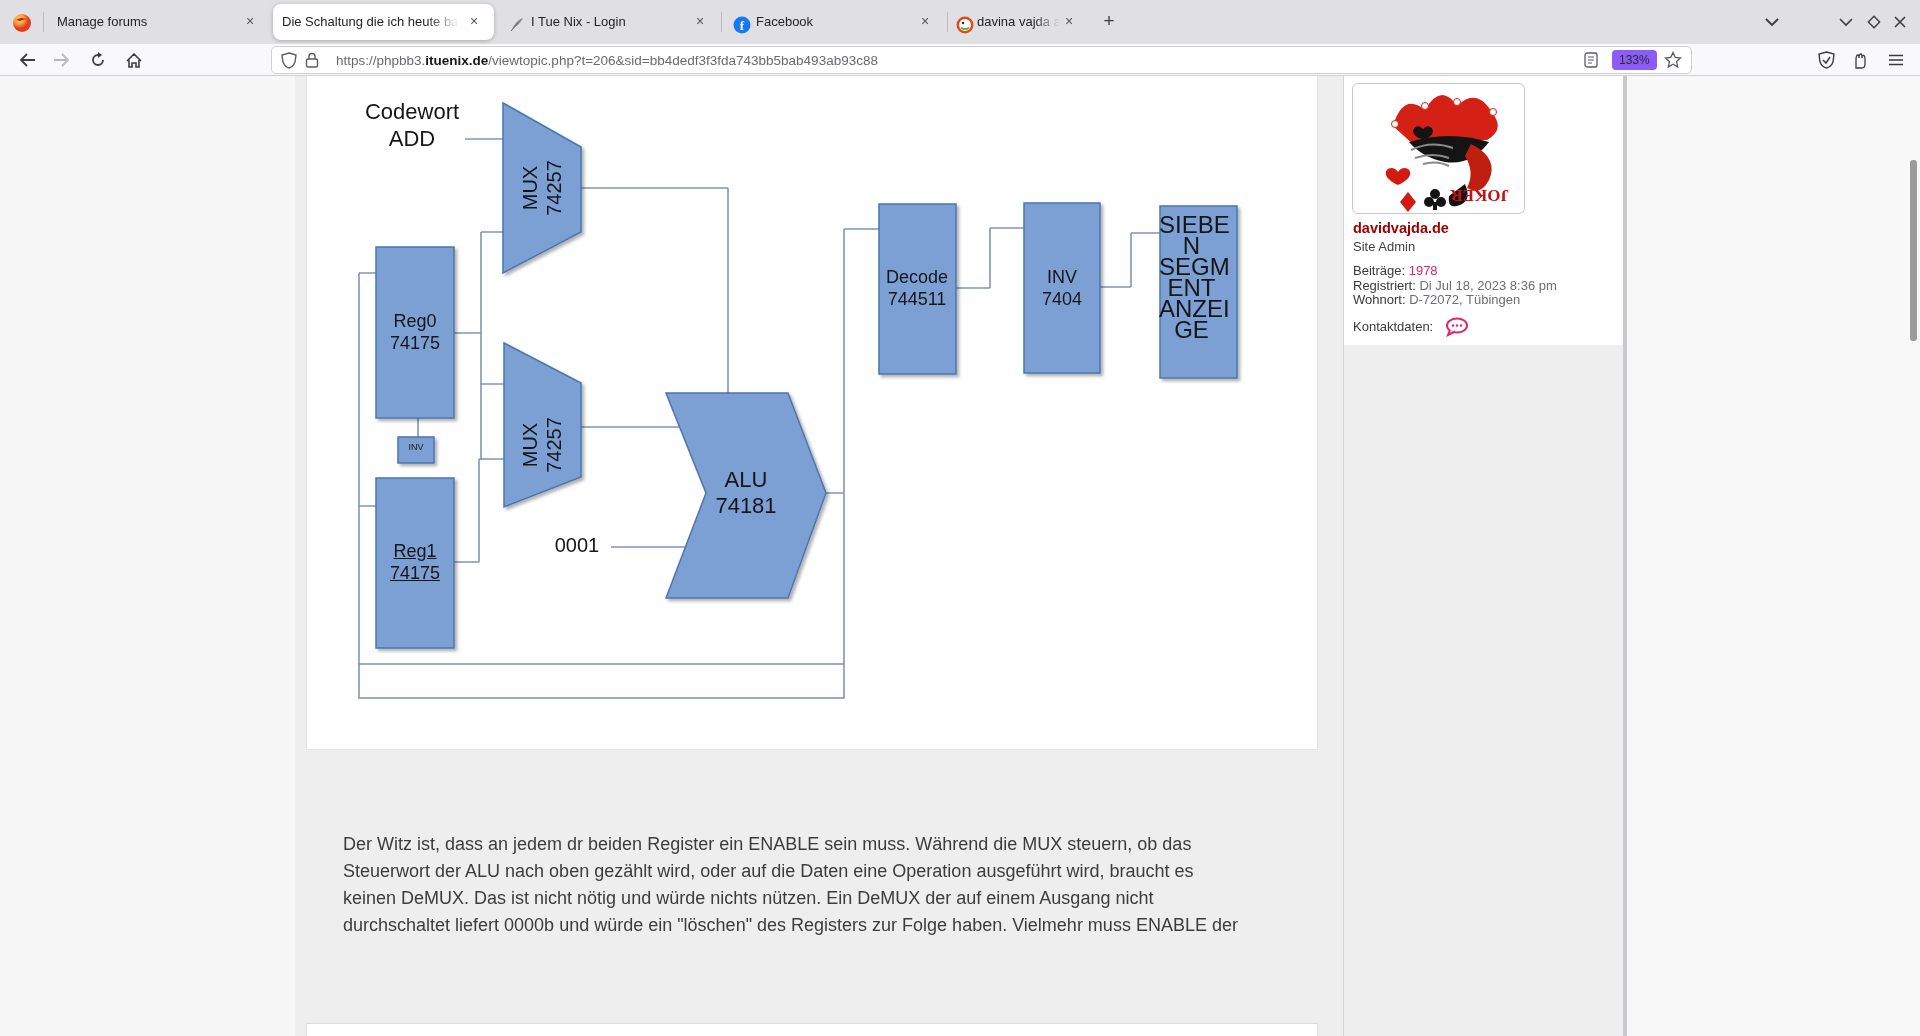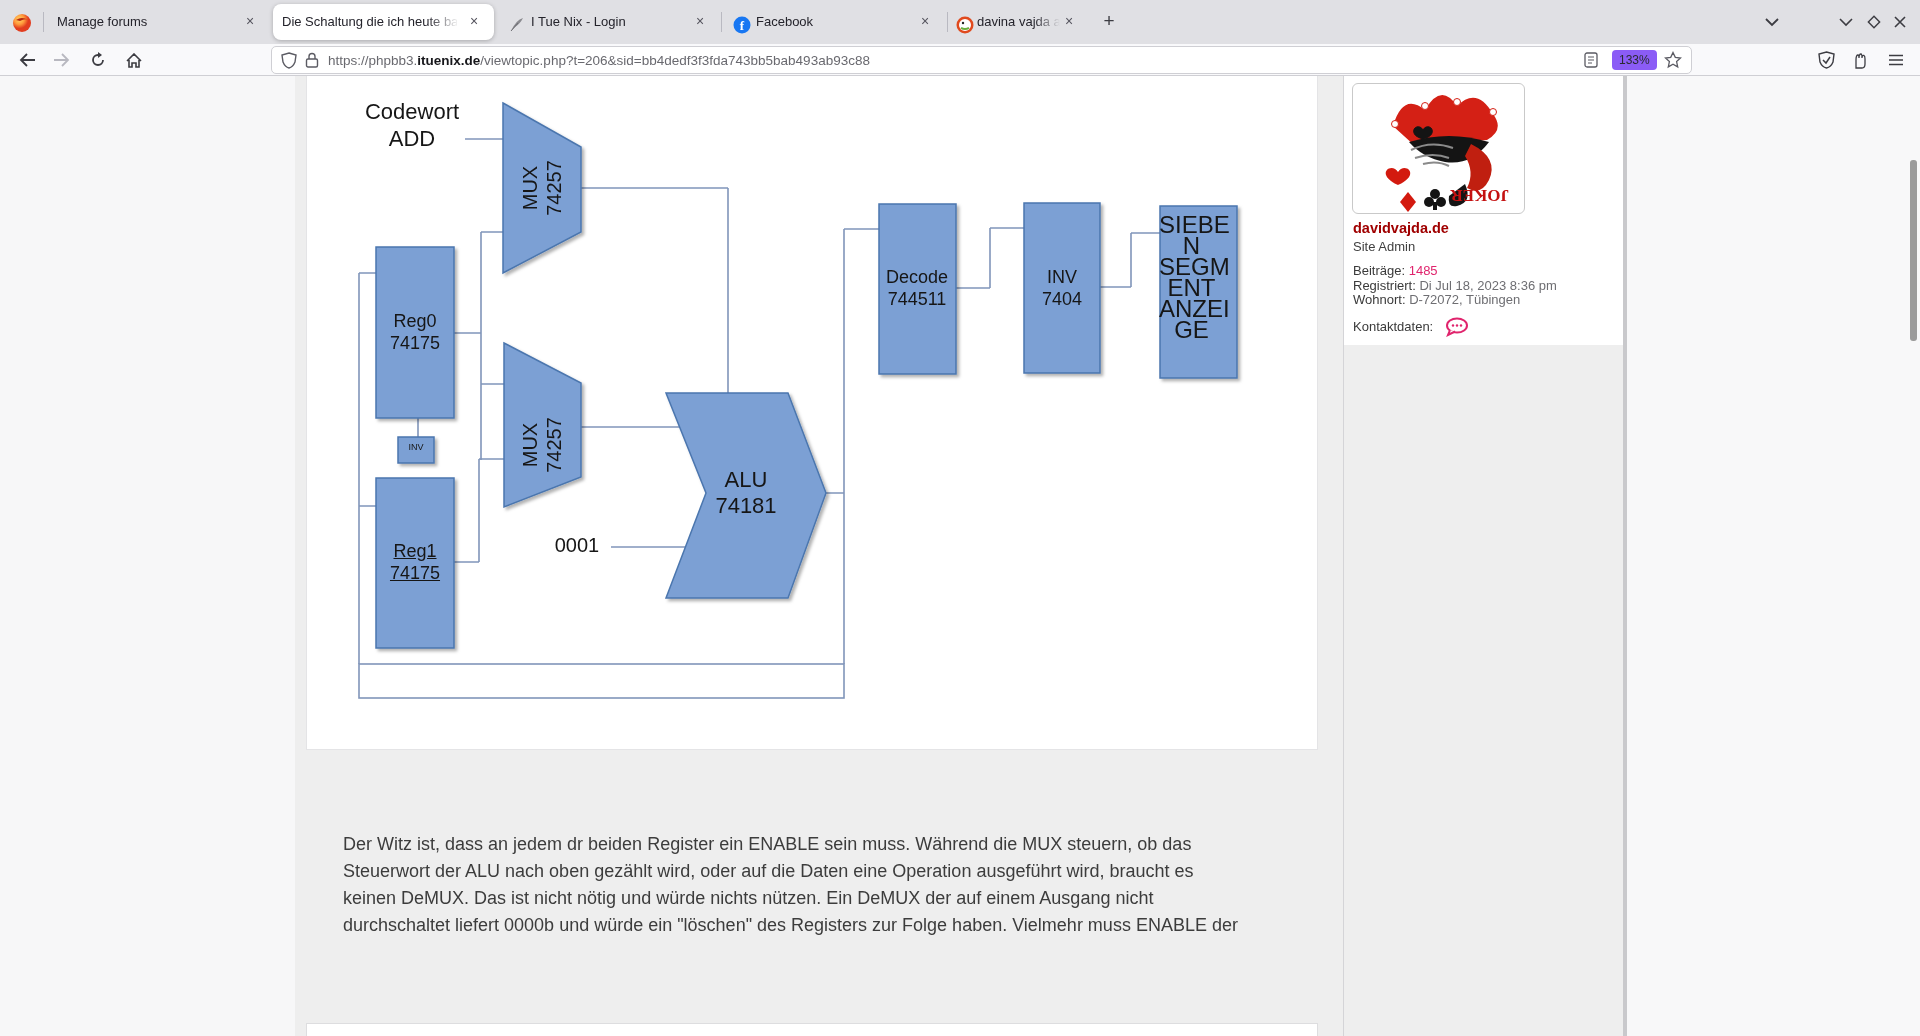--- a/index.html
+++ b/index.html
@@ -12,21 +12,21 @@
   .tab-close{width:18px;height:18px;line-height:17px;text-align:center;color:#55545e;
     font-size:14px;border-radius:3px;}
   .tab-sep{width:1px;height:20px;top:12px;background:#b9b9c1;}
   .active-tab{background:#ffffff;border-radius:8px;box-shadow:0 1px 4px rgba(0,0,0,.25);}
   .fade-e0{background:linear-gradient(to right,rgba(224,224,228,0),#e0e0e4);}
   .fade-ff{background:linear-gradient(to right,rgba(255,255,255,0),#ffffff);}
   #navbar{left:0;top:44px;width:1920px;height:31px;background:#f9f9fb;border-bottom:1px solid #cfcfd4;}
   .navbtn{width:28px;height:28px;top:2px;border-radius:4px;display:flex;align-items:center;justify-content:center;}
   #urlfield{left:271px;top:2px;width:1419px;height:26px;background:#ffffff;border:1px solid #cfcfd4;
     border-radius:5px;display:flex;align-items:center;}
-  #urltext{font-size:13.5px;color:#69696f;white-space:nowrap;margin-left:6px;}
+  #urltext{font-size:13.5px;color:#69696f;white-space:nowrap;margin-left:14px;}
   #urltext .domain{color:#17171b;font-weight:600;}
   #zoombadge{background:#8b5cf6;border-radius:4px;font-size:12px;color:#2b2b31;
     padding:3px 7px;}
   
   .wirecolor{stroke:#8095BA;stroke-width:1.6;fill:none;}
   .shape{fill:#7BA0D4;stroke:#4B76AE;stroke-width:1.5;}
   .diag-label{position:absolute;color:#161616;text-align:center;white-space:pre-line;
     font-family:"Liberation Sans","DejaVu Sans",sans-serif;}
   .para-line{white-space:nowrap;font-size:18px;line-height:27px;color:#3c3c3c;margin-left:36px;}
   .pf-label{color:#3a3a3a;}
@@ -276,21 +276,21 @@
       <circle cx="88" cy="118" r="5" fill="#141414"></circle>
         <rect x="80" y="118" width="4" height="8" fill="#141414"></rect>
       <text transform="rotate(180 128 112)" x="100" y="118" font-size="17" fill="#c41111" font-family="Liberation Serif, serif" font-weight="bold">JOKER</text>
     </svg>
   </div>
 
   <div class="abs" style="left:9px;top:144px;font-size:14.5px;font-weight:bold;color:#a00000;">davidvajda.de</div>
   <div class="abs" style="left:9px;top:163px;font-size:13px;color:#404040;">Site Admin</div>
 
   <div class="abs" style="left:9px;top:188px;font-size:13px;line-height:14.5px;">
-    <div><span class="pf-label">Beiträge:</span> <span class="accent">1485</span></div>
+    <div><span class="pf-label">Beiträge:</span> <span class="accent">1978</span></div>
     <div><span class="pf-label">Registriert:</span> <span class="pf-value">Di Jul 18, 2023 8:36 pm</span></div>
     <div><span class="pf-label">Wohnort:</span> <span class="pf-value">D-72072, Tübingen</span></div>
   </div>
 
   <div class="abs" style="left:9px;top:243px;font-size:13px;">
     <span class="pf-label">Kontaktdaten:</span>
     <svg class="abs" style="left:92px;top:-2px;" width="24" height="20">
       <ellipse cx="12" cy="8.5" rx="10" ry="7" stroke="#e0246d" stroke-width="2" fill="none"></ellipse>
       <path d="M5,13 L3,18 L10,14.5" stroke="#e0246d" stroke-width="2" fill="#ffffff"></path>
       <circle cx="8" cy="8.5" r="1.2" fill="#e0246d"></circle>

